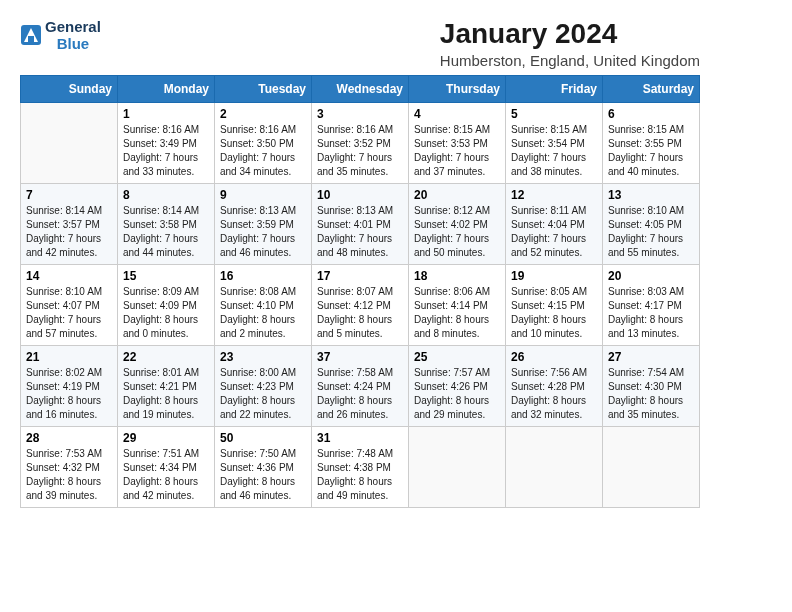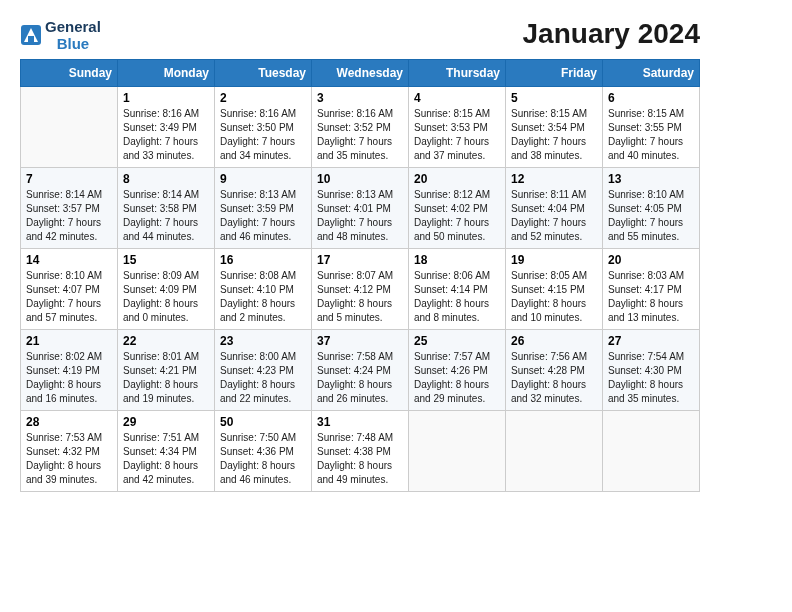--- a/index.html
+++ b/index.html
@@ -106,20 +106,21 @@
         <polygon points="11,4 18,18 4,18" fill="white"></polygon>
         <rect x="8" y="12" width="6" height="6" fill="#2a7abf"></rect>
       </svg>
       <div>
         <div class="logo-text">General</div>
         <div class="logo-text logo-blue">Blue</div>
       </div>
     </div>
     <div class="title-block">
       <div class="main-title">January 2024</div>
+      <div class="subtitle">Humberston, England, United Kingdom</div>
     </div>
   </div>
 
   <table>
     <thead>
       <tr>
       <th>Sunday</th>
           <th>Monday</th>
           <th>Tuesday</th>
           <th>Wednesday</th>

